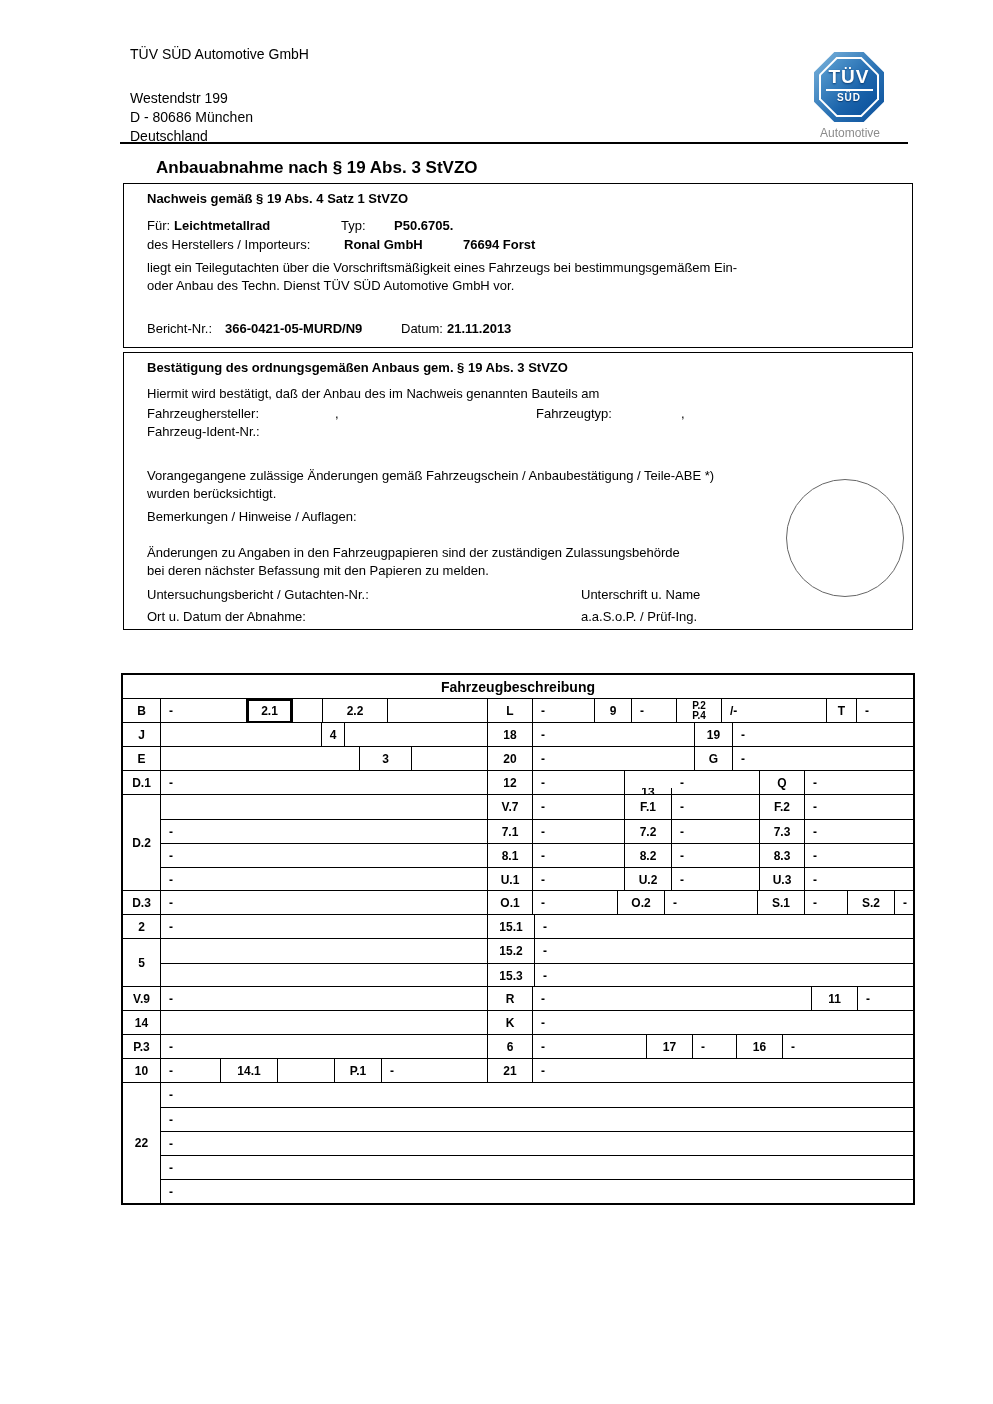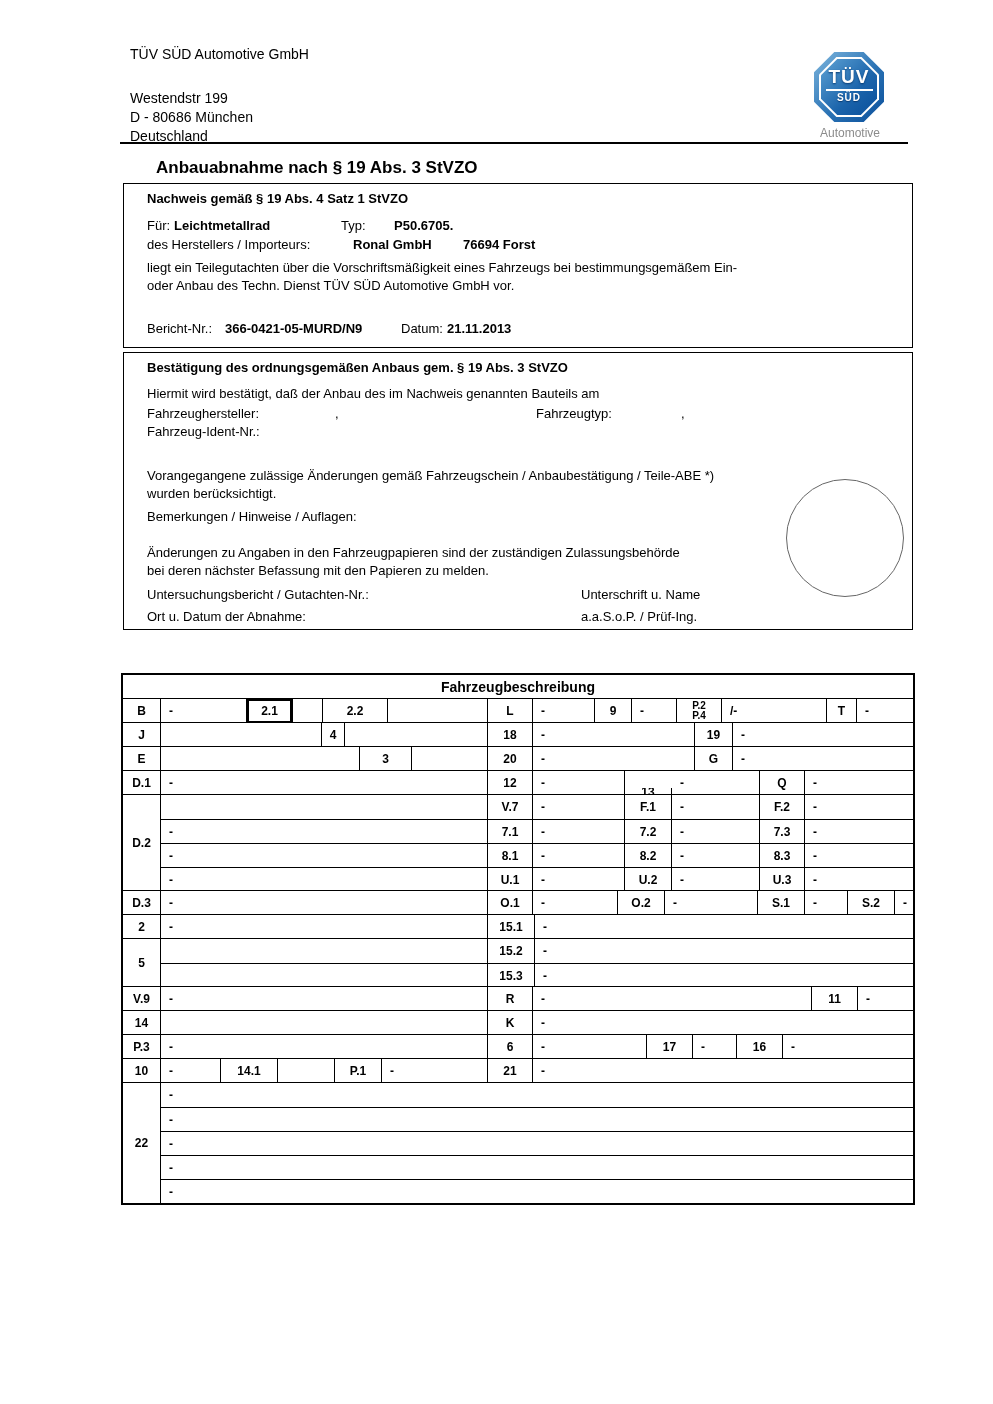--- a/index.html
+++ b/index.html
@@ -88,21 +88,21 @@
   <div class="box box1">
     <div class="line h2" style="left:23px; top:7px;">Nachweis gemäß § 19 Abs. 4 Satz 1 StVZO</div>
     <div class="line" style="left:23px; top:34px;">
       <span style="left:0;">Für:</span>
       <span class="b" style="left:27px;">Leichtmetallrad</span>
       <span style="left:194px;">Typ:</span>
       <span class="b" style="left:247px;">P50.6705.</span>
     </div>
     <div class="line" style="left:23px; top:53px;">
       <span style="left:0;">des Herstellers / Importeurs:</span>
-      <span class="b" style="left:206px;text-align:right;">Ronal GmbH</span>
+      <span class="b" style="left:197px;text-align:right;">Ronal GmbH</span>
       <span class="b" style="left:316px;">76694 Forst</span>
     </div>
     <div class="line" style="left:23px; top:76px;">liegt ein Teilegutachten über die Vorschriftsmäßigkeit eines Fahrzeugs bei bestimmungsgemäßem Ein-</div>
     <div class="line" style="left:23px; top:94px;">oder Anbau des Techn. Dienst TÜV SÜD Automotive GmbH vor.</div>
     <div class="line" style="left:23px; top:137px;">
       <span style="left:0;">Bericht-Nr.:</span>
       <span class="b" style="left:78px;">366-0421-05-MURD/N9</span>
       <span style="left:254px;">Datum:</span>
       <span class="b" style="left:300px;">21.11.2013</span>
     </div>

